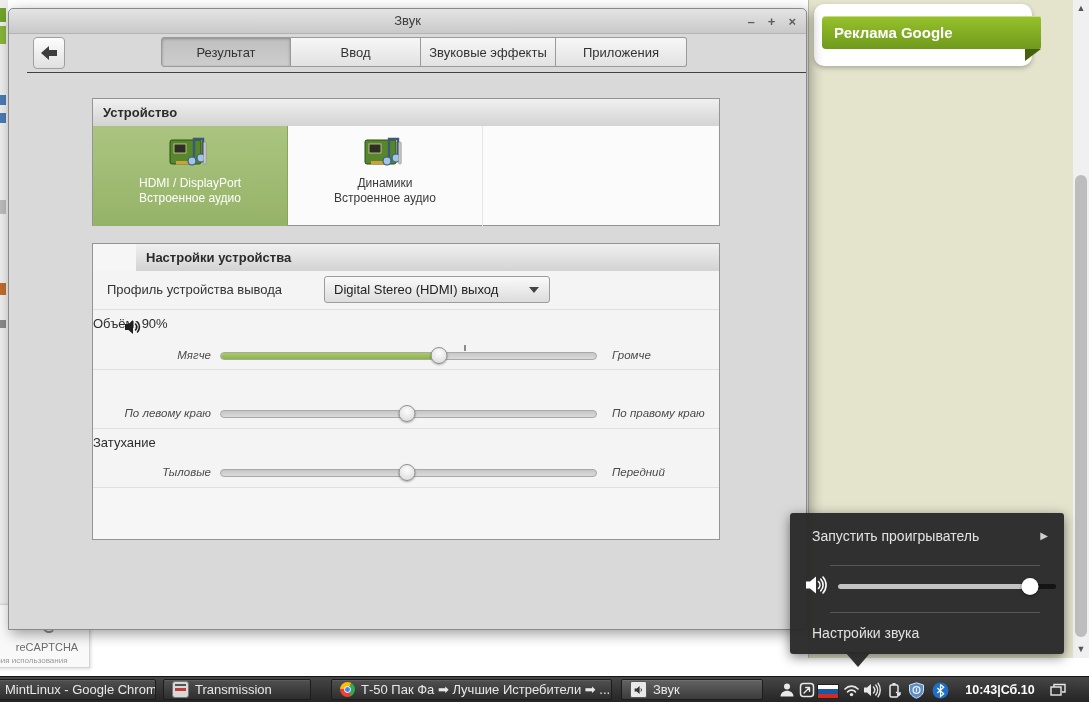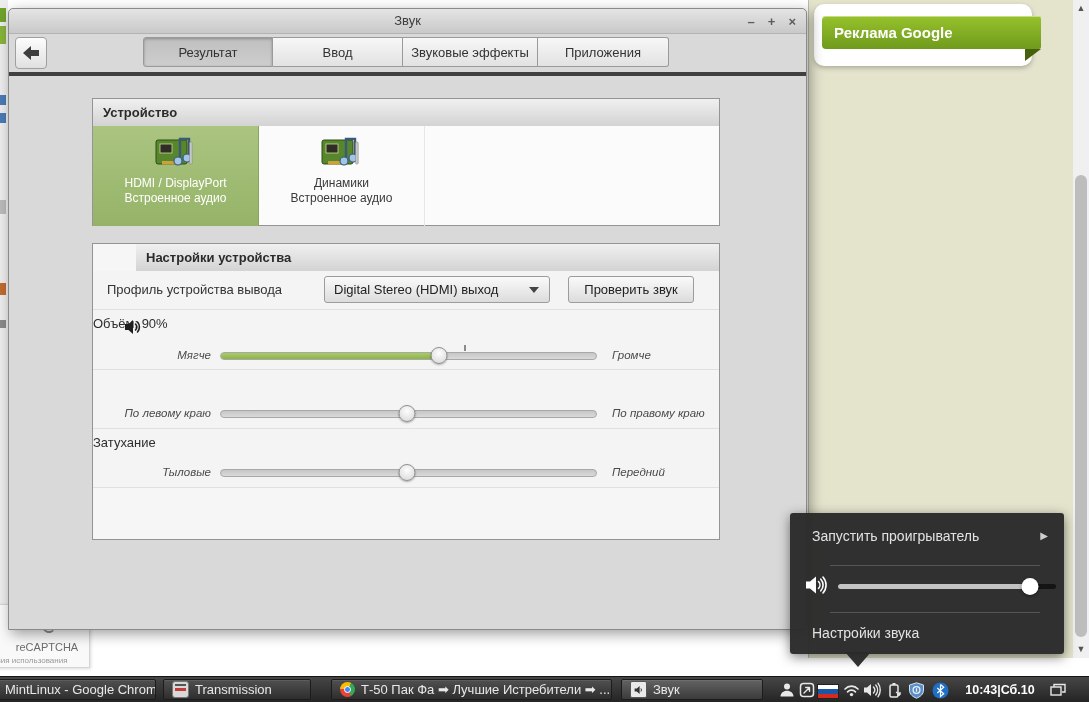--- a/index.html
+++ b/index.html
@@ -25,37 +25,37 @@
 
   
   .dialog{left:8px;top:8px;width:797px;height:620px;background:#d9d9d9;border:1px solid #8a8a8a;
           border-radius:5px 5px 0 0;box-shadow:3px 4px 14px rgba(0,0,0,.38);}
   .titlebar{left:0;top:0;right:0;height:24px;background:linear-gradient(#e4e4e4,#c9c9c9);
             border-bottom:1px solid #b3b3b3;border-radius:5px 5px 0 0;}
   .title{width:100%;text-align:center;font-size:13px;color:#3c3c3c;line-height:24px;}
   .win-controls{position:absolute;right:10px;top:0;height:24px;display:flex;gap:13px;align-items:center;
                 color:#5c5c5c;font-size:13px;font-weight:bold;}
   .win-controls span{cursor:default;}
-  .toolbar{left:0;top:25px;right:0;height:38px;border-bottom:4px solid #404040;}
+  .toolbar{left:18px;top:25px;right:0;height:38px;border-bottom:1px solid #404040;}
   .back-btn{left:6px;top:3px;width:30px;height:30px;background:linear-gradient(#fdfdfd,#e0e0e0);
             border:1px solid #9f9f9f;border-radius:4px;display:flex;align-items:center;justify-content:center;}
   .tabs{left:134px;top:3px;height:30px;display:flex;}
   .tab{height:30px;border:1px solid #9a9a9a;border-left:none;background:linear-gradient(#f7f7f7,#e2e2e2);
        font-size:13px;color:#333;display:flex;align-items:center;justify-content:center;box-sizing:border-box;}
   .tab:first-child{border-left:1px solid #9a9a9a;border-radius:3px 0 0 3px;}
   .tab:last-child{border-radius:0 3px 3px 0;}
   .tab.active{background:linear-gradient(#bfbfbf,#cdcdcd);box-shadow:inset 0 1px 3px rgba(0,0,0,.28);}
 
   .panel{left:83px;width:628px;border:1px solid #949494;background:#f6f6f6;box-sizing:border-box;}
   .panel-device{top:89px;height:128px;}
   .panel-settings{top:234px;height:297px;padding-left:43px;}
   .panel-header{height:27px;background:linear-gradient(#f0f0f0,#d3d3d3);border-bottom:1px solid #9a9a9a;
                 font-weight:bold;font-size:13px;color:#2b2b2b;line-height:27px;padding-left:10px;}
   .device-body{position:absolute;left:0;right:0;top:27px;bottom:0;background:#fbfbfb;display:flex;}
-  .device-tile{width:166px;height:100px;display:flex;flex-direction:column;align-items:center;padding-top:4px;
+  .device-tile{width:195px;height:100px;display:flex;flex-direction:column;align-items:center;padding-top:4px;
                font-size:12px;color:#3a3a3a;border-right:1px solid #e6e6e6;box-sizing:border-box;text-align:center;}
   .device-tile.selected{background:linear-gradient(#abc580,#95b368);color:#fff;border-right:1px solid #89a45d;}
   .device-label{line-height:15px;}
 
   .rows{position:absolute;left:0;right:0;top:27px;bottom:0;}
   .row{position:relative;border-bottom:1px solid #e0e0e0;background:#f4f4f4;}
   .row-profile{height:38px;}
   .profile-label{position:absolute;left:14px;top:0;line-height:38px;font-size:13px;color:#333;text-align:right;}
   .combo{position:absolute;left:231px;top:5px;width:226px;height:27px;background:linear-gradient(#fafafa,#dcdcdc);
          border:1px solid #9c9c9c;border-radius:3px;font-size:13px;color:#222;padding-left:9px;
@@ -214,21 +214,20 @@
 
   <div class="abs panel panel-settings">
     <div class="panel-header">Настройки устройства</div>
     <div class="rows">
       <div class="row row-profile">
         <div class="profile-label">Профиль устройства вывода</div>
         <div class="combo">
           <span>Digital Stereo (HDMI) выход</span>
           <span class="combo-arrow"></span>
         </div>
-        <div class="btn btn-test">Проверить звук</div>
       </div>
 
       <div class="row row-volume">
         <div class="vol-icon">
           <svg width="18" height="16" viewBox="0 0 18 16">
             <path d="M1 5 h3.5 L9 1 v14 L4.5 11 H1 Z" fill="currentColor"></path>
             <path d="M11.5 5 a4.5 4.5 0 0 1 0 6 M13.5 3 a7.5 7.5 0 0 1 0 10" fill="none" stroke="currentColor" stroke-width="1.6" stroke-linecap="round"></path>
           </svg>
         </div>
         <div class="row-title">Объём: 90%</div>

